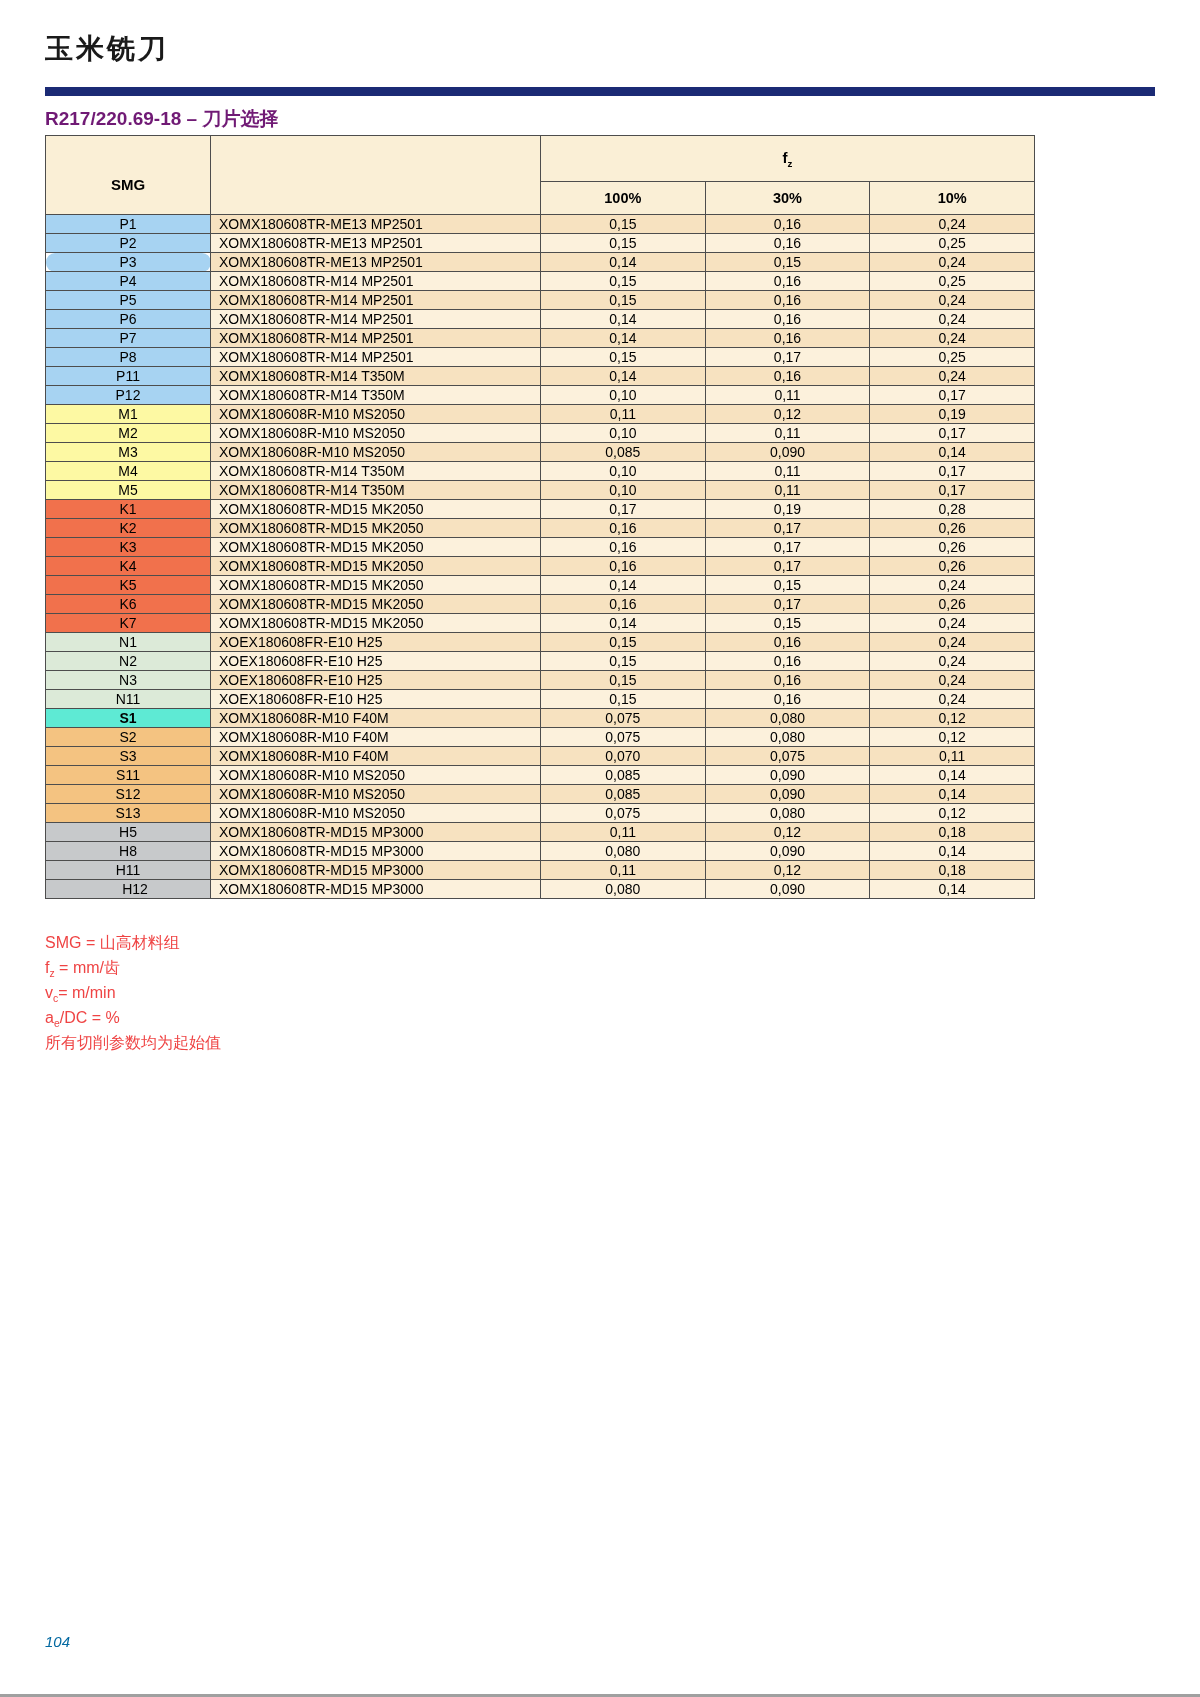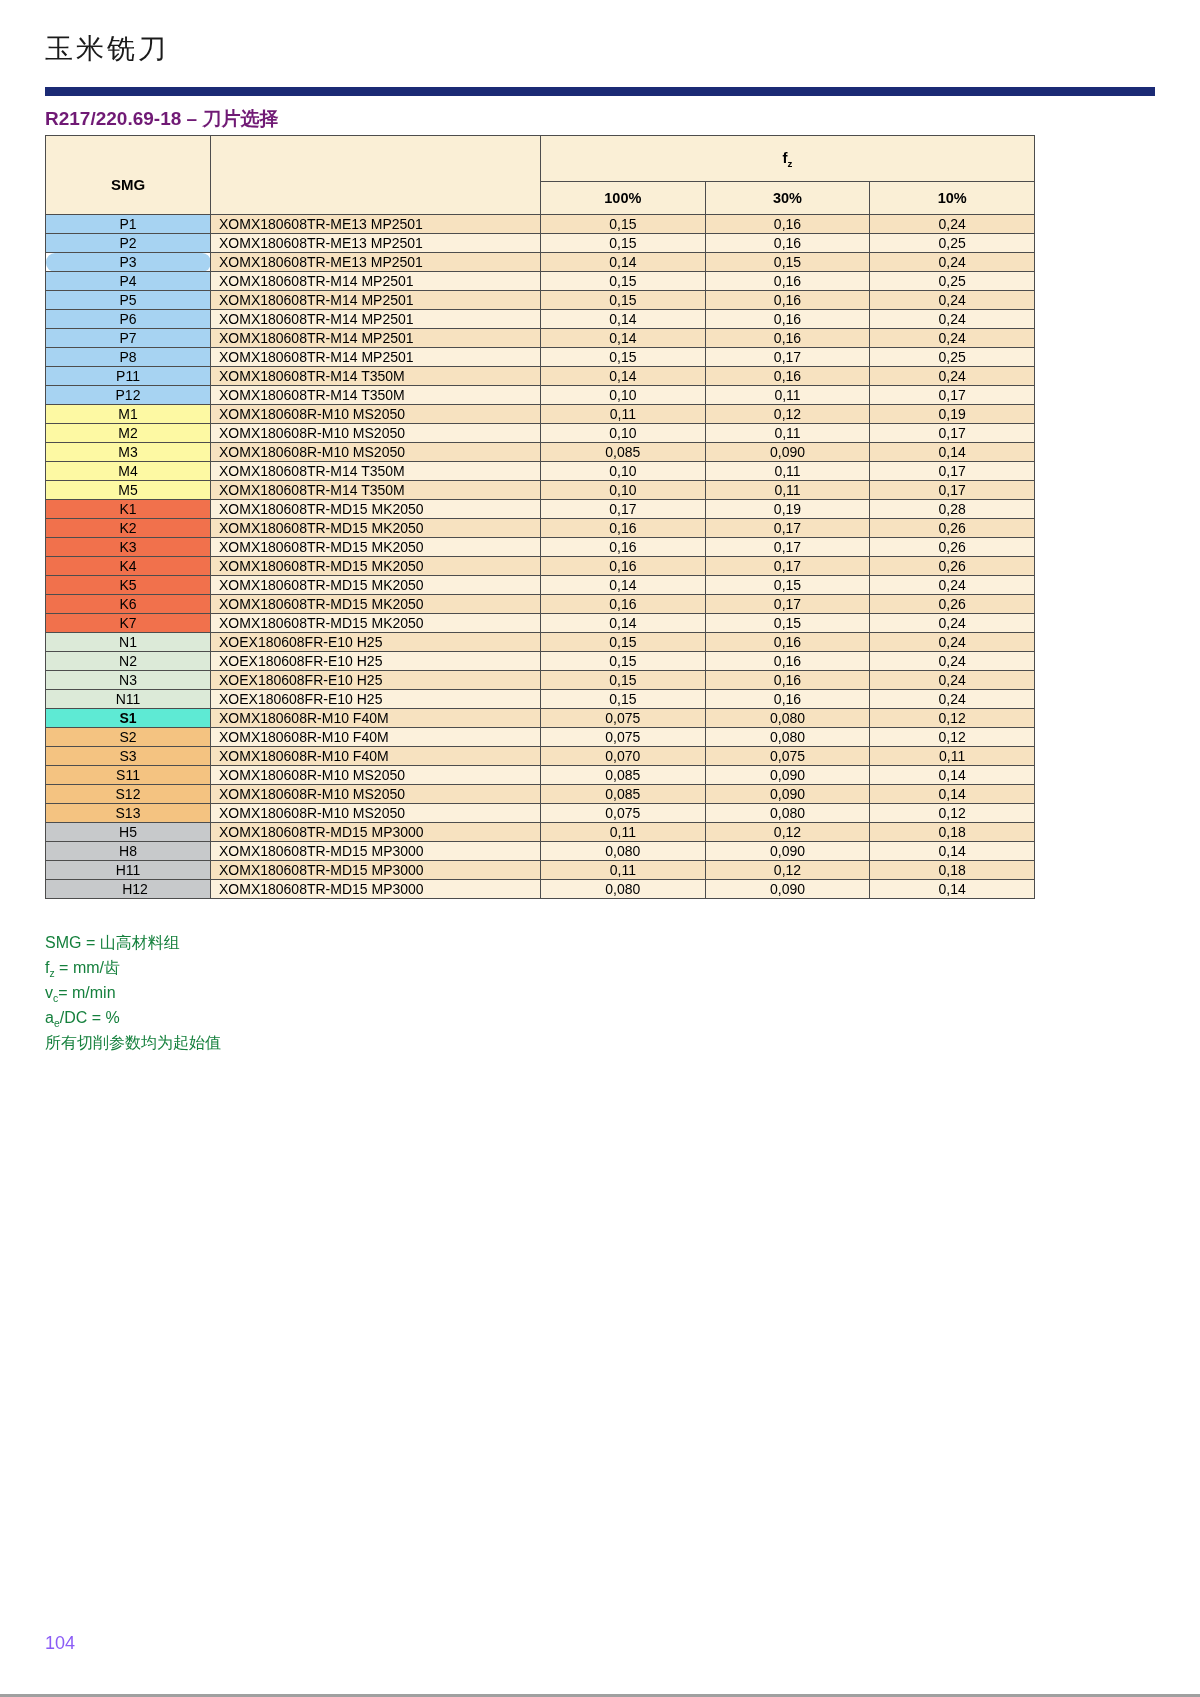--- a/index.html
+++ b/index.html
@@ -9,21 +9,21 @@
     font-family:"Liberation Sans", sans-serif;
     position:relative;
     color:#000;
   }
   .page { position:absolute; inset:0; overflow:hidden; }
 
   
   .page-title {
     position:absolute; left:45px; top:30px;
     font-family:"DejaVu Serif", serif;
-    font-size:28px; font-weight:normal; letter-spacing:3px; color:#1a1a1a;
+    font-size:28px; font-weight:bold; letter-spacing:3px; color:#1a1a1a;
   }
   .logo {
     position:absolute; top:28px; right:160px;
     display:flex; align-items:flex-start; gap:7px;
   }
   .logo-text {
     color:#0071bc; font-weight:bold; font-size:48px; line-height:44px;
     letter-spacing:-1px; font-family:"Liberation Sans", sans-serif;
   }
   .logo-mark {
@@ -54,25 +54,25 @@
   .tbl .pct { height:33px; text-align:center; font-size:14.5px; width:165px; }
   .tbl tbody td { height:18.6px; padding:0 6px; line-height:18px; }
   .tbl td.smg { text-align:center; }
   .tbl td.name { text-align:left; padding-left:8px; }
   .tbl td.val { text-align:center; }
   .tbl tr.r-dark td { background:#f7e2c0; }
   .tbl tr.r-light td { background:#fcf1dc; }
   sub { font-size:0.65em; }
 
   
-  .footnotes { position:absolute; left:45px; top:930px; font-size:16px; color:#15803d; }
+  .footnotes { position:absolute; left:45px; top:930px; font-size:16px; color:#ef4444; }
   .footnote { height:25px; line-height:25px; }
 
   
-  .page-number { position:absolute; left:45px; top:1633px; font-size:18px; color:#8b5cf6; }
+  .page-number { position:absolute; left:45px; top:1633px; font-size:15px; color:#0369a1;font-style:italic; }
   .bottom-edge { position:absolute; left:0; right:0; bottom:0; height:3px; background:#a0a0a0; }
 </style>
 </head>
 <body>
 
 <div class="page">
 
   <h1 class="page-title">玉米铣刀</h1>
 
 

